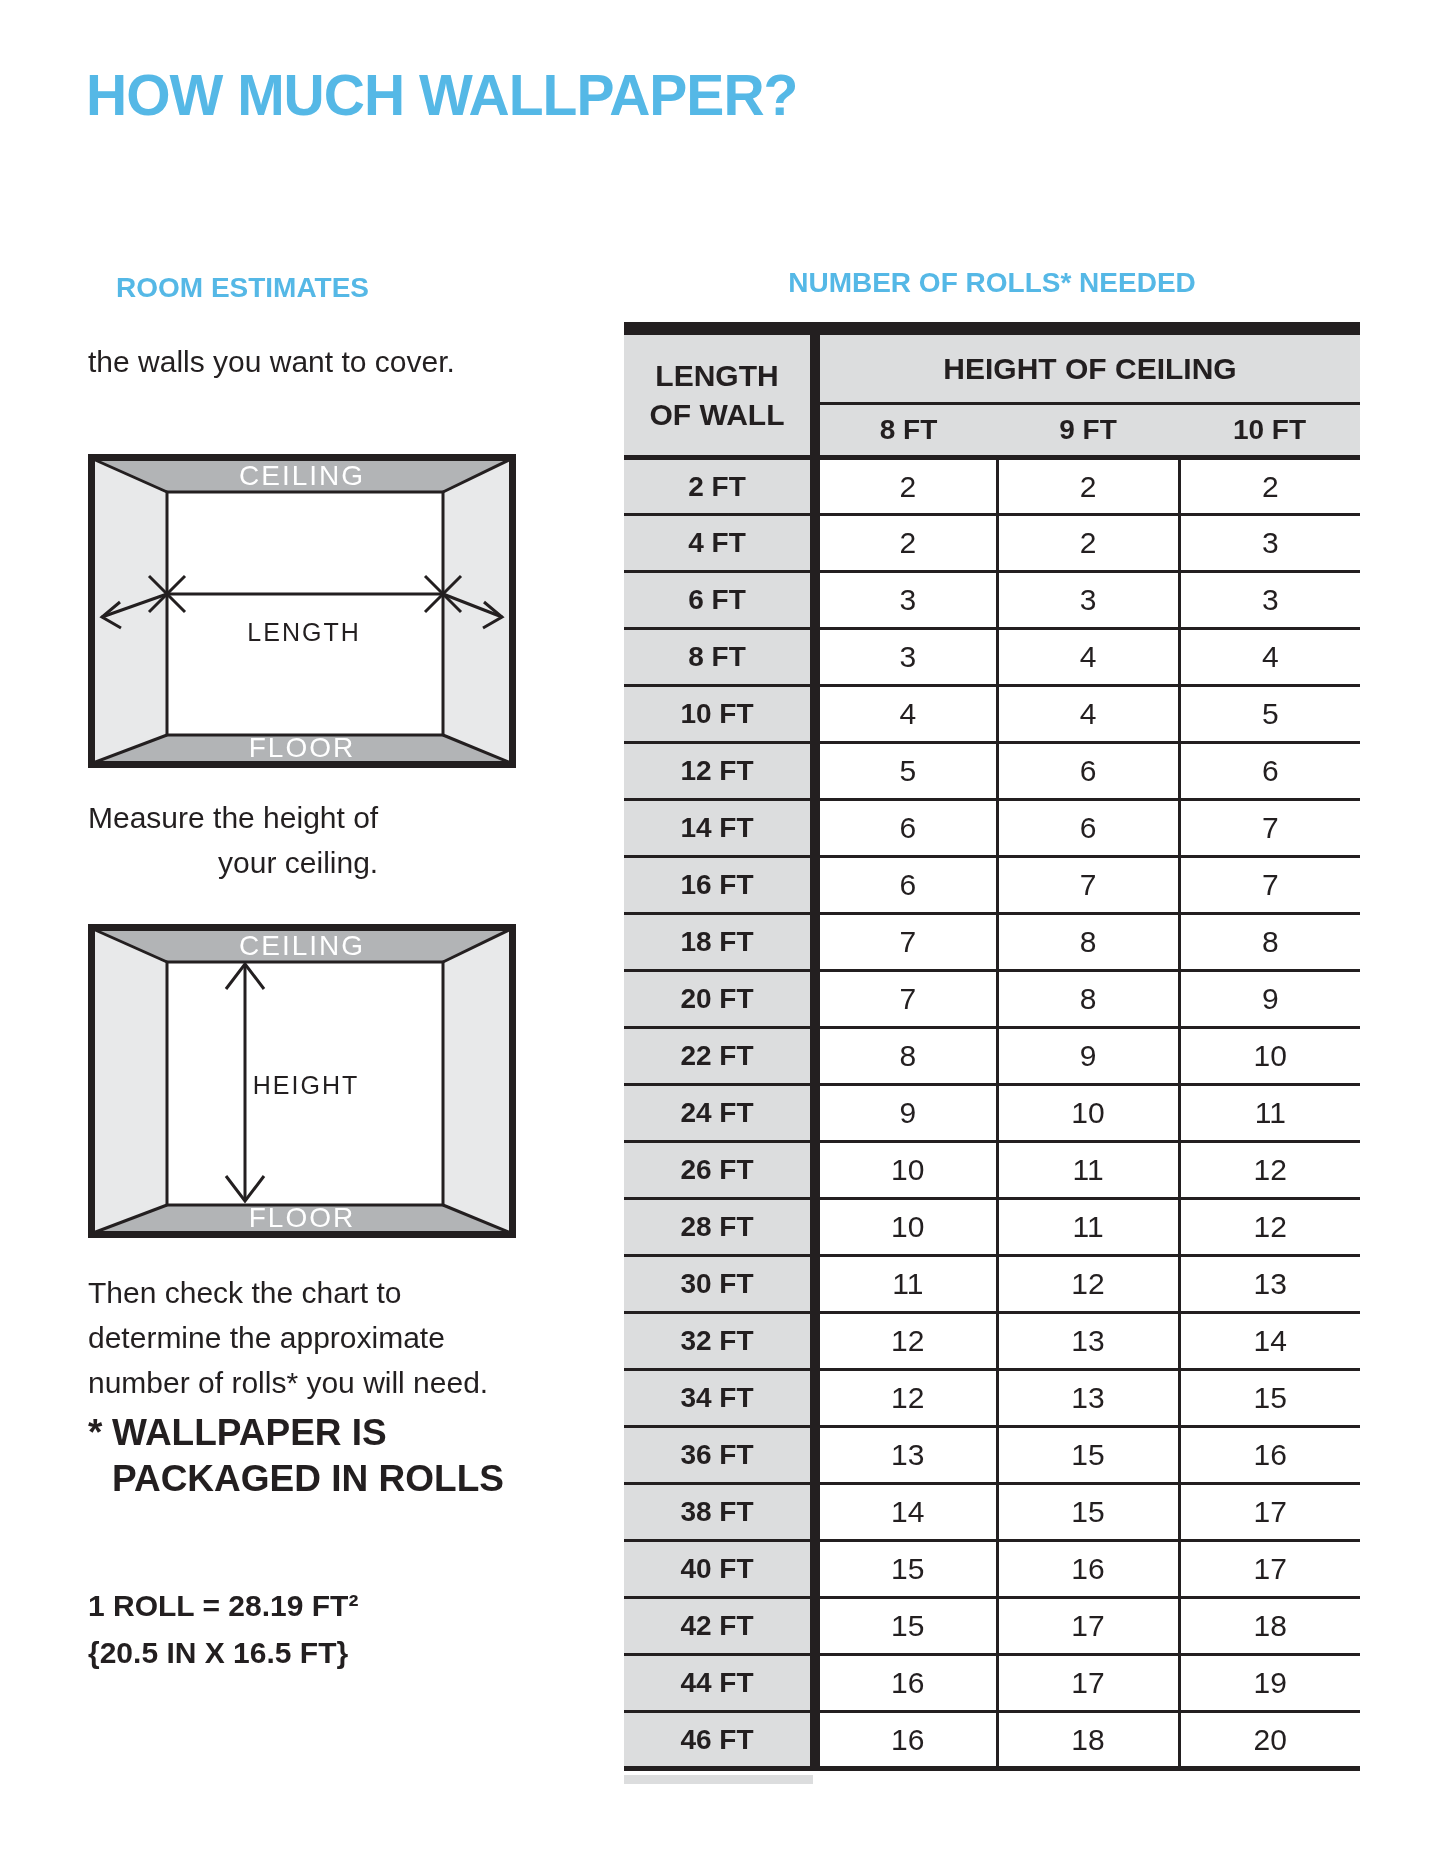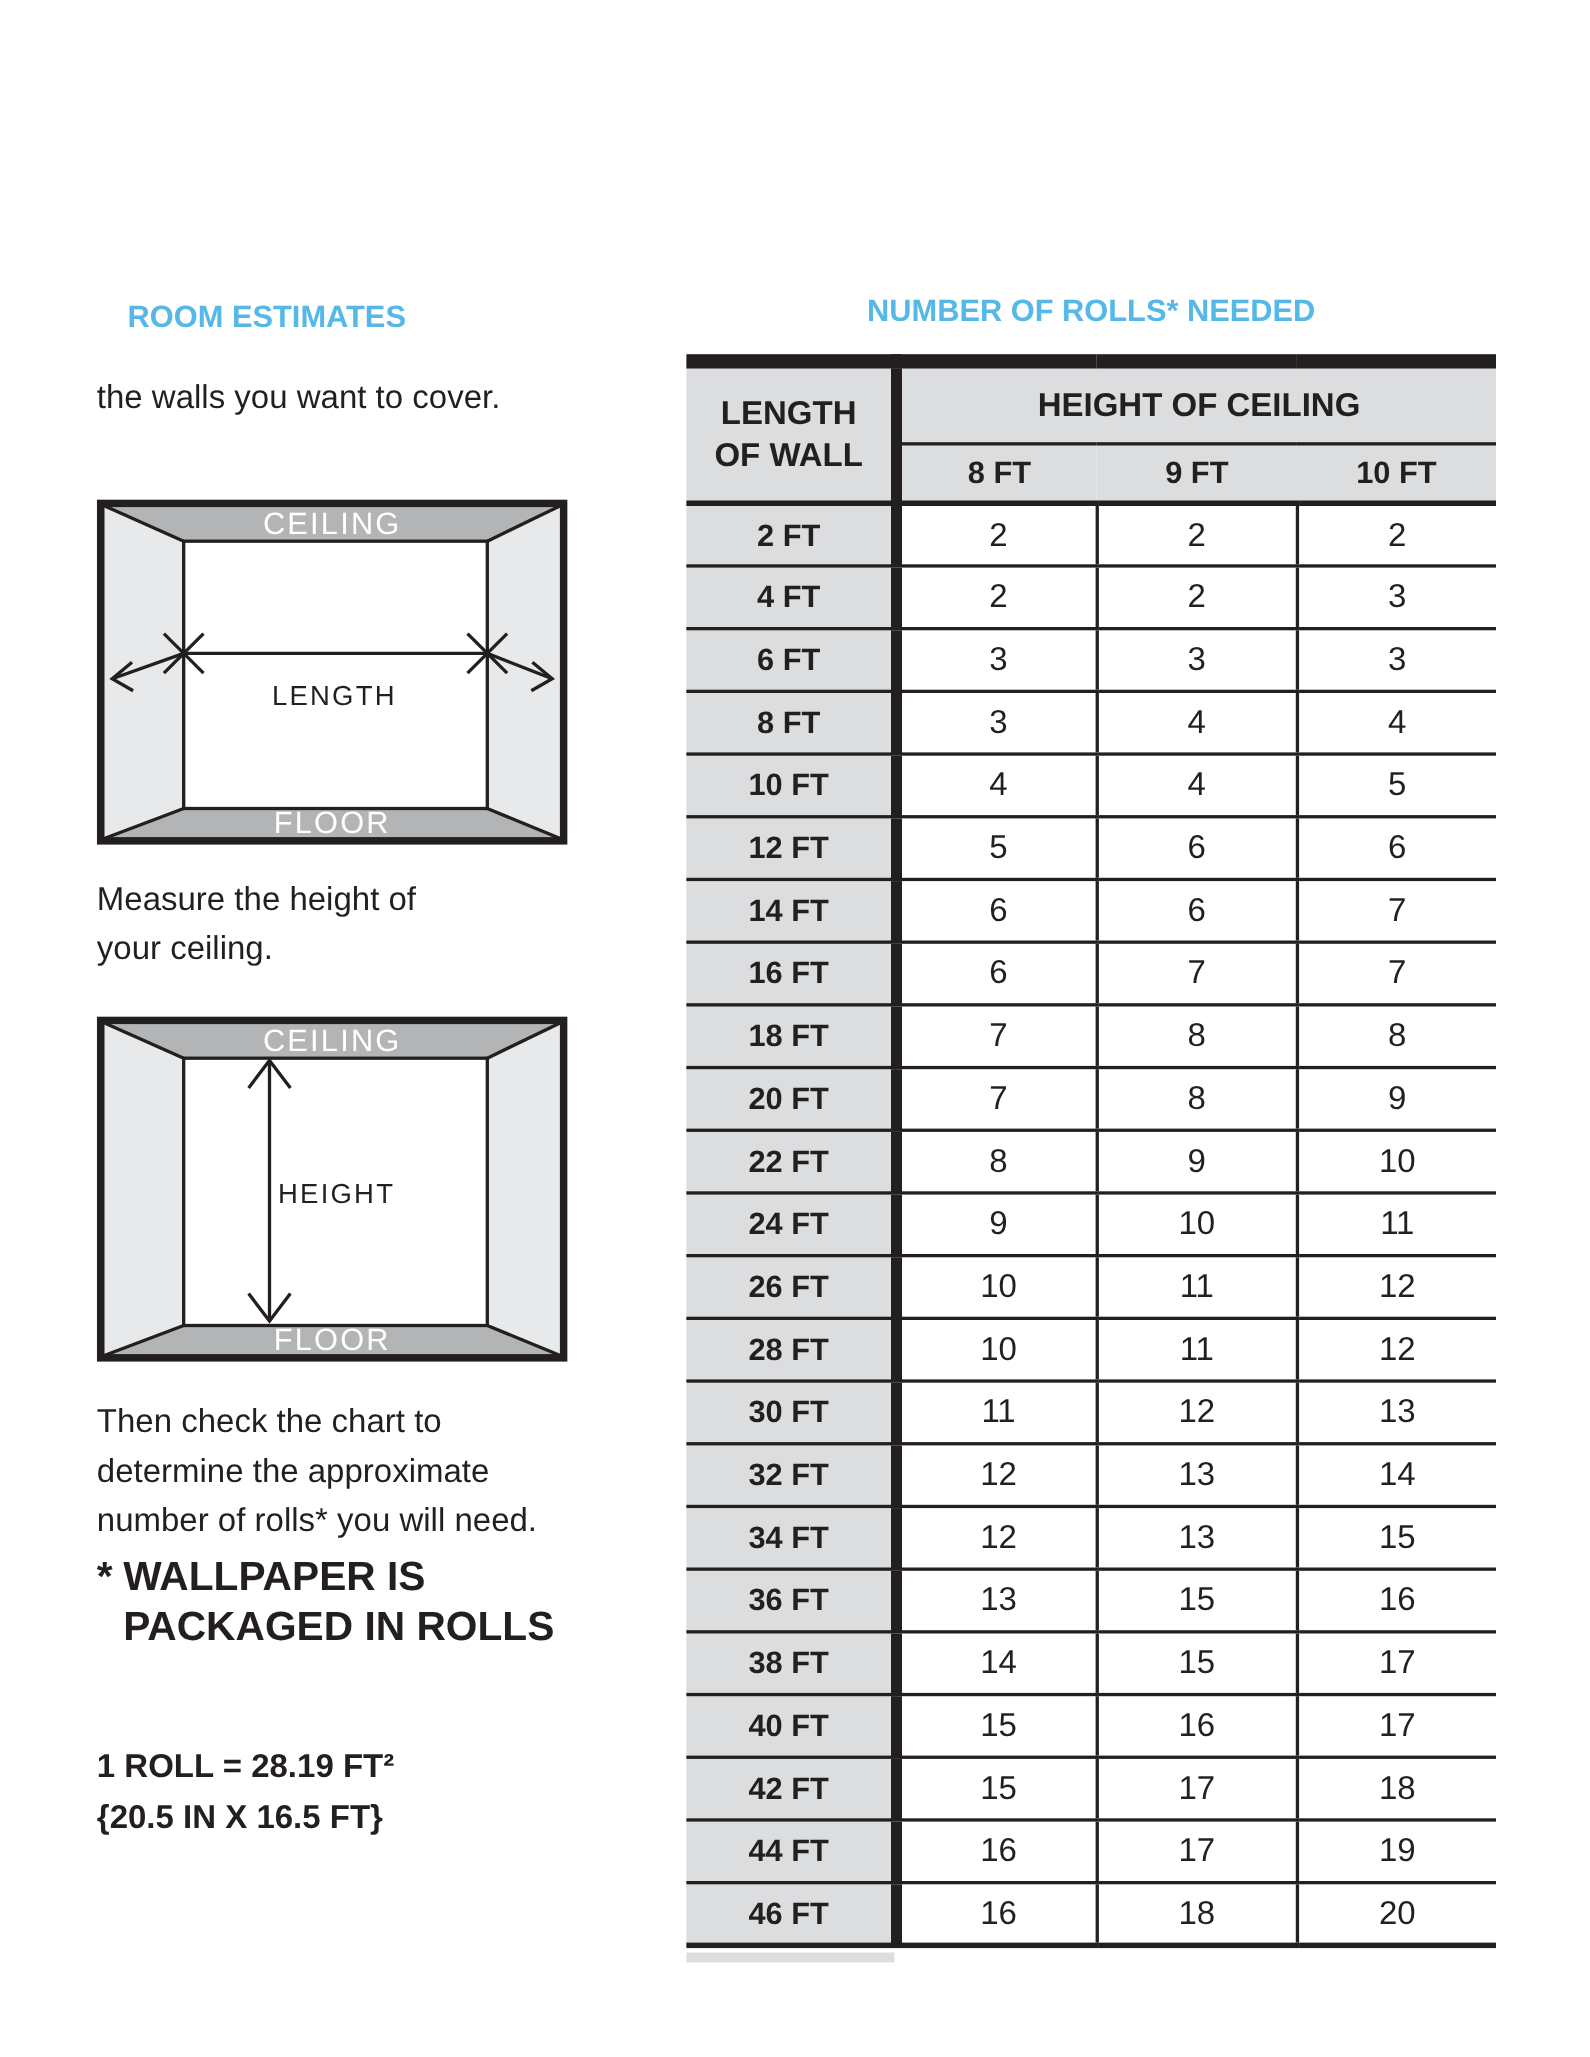--- a/index.html
+++ b/index.html
@@ -29,21 +29,21 @@
     font-size:28px;font-weight:bold;
     color:var(--accent);
   }
   .room-estimates-heading{left:88px;top:272px;margin-left:28px;}
   .rolls-heading{left:624px;top:267px;width:736px;text-align:center;}
   .para{
     position:absolute;left:88px;
     font-size:30px;line-height:45px;color:var(--ink);
   }
   .para1{top:339px;}
-  .para2{top:795px;}
+  .para2{top:795px;text-align:right;}
   .para3{top:1270px;}
   .diagram{position:absolute;left:88px;}
   .diagram1{top:454px;}
   .diagram2{top:924px;}
   .footnote{
     position:absolute;left:88px;top:1410px;
     font-size:37px;font-weight:bold;line-height:46px;
   }
   .fn-star{display:inline-block;width:24px;}
   .fn-indent{padding-left:24px;}
@@ -101,20 +101,21 @@
     position:absolute;left:624px;top:1775px;
     width:189px;height:9px;background:var(--gray);
   }
   svg text{font-family:"Liberation Sans","DejaVu Sans",sans-serif;}
 </style>
 </head>
 <body>
 
 <div class="page">
 
+  <h1 class="page-title">HOW MUCH WALLPAPER?</h1>
 
   <div class="section-heading room-estimates-heading">ROOM ESTIMATES</div>
   <div class="section-heading rolls-heading">NUMBER OF ROLLS* NEEDED</div>
 
   <div class="para para1">
     <div>the walls you want to cover.</div>
   </div>
 
   <svg class="diagram diagram1" width="428" height="314" viewBox="0 0 428 314">
     <polygon points="5,5 423,5 355,38 79,38" fill="#b2b4b6"></polygon>

